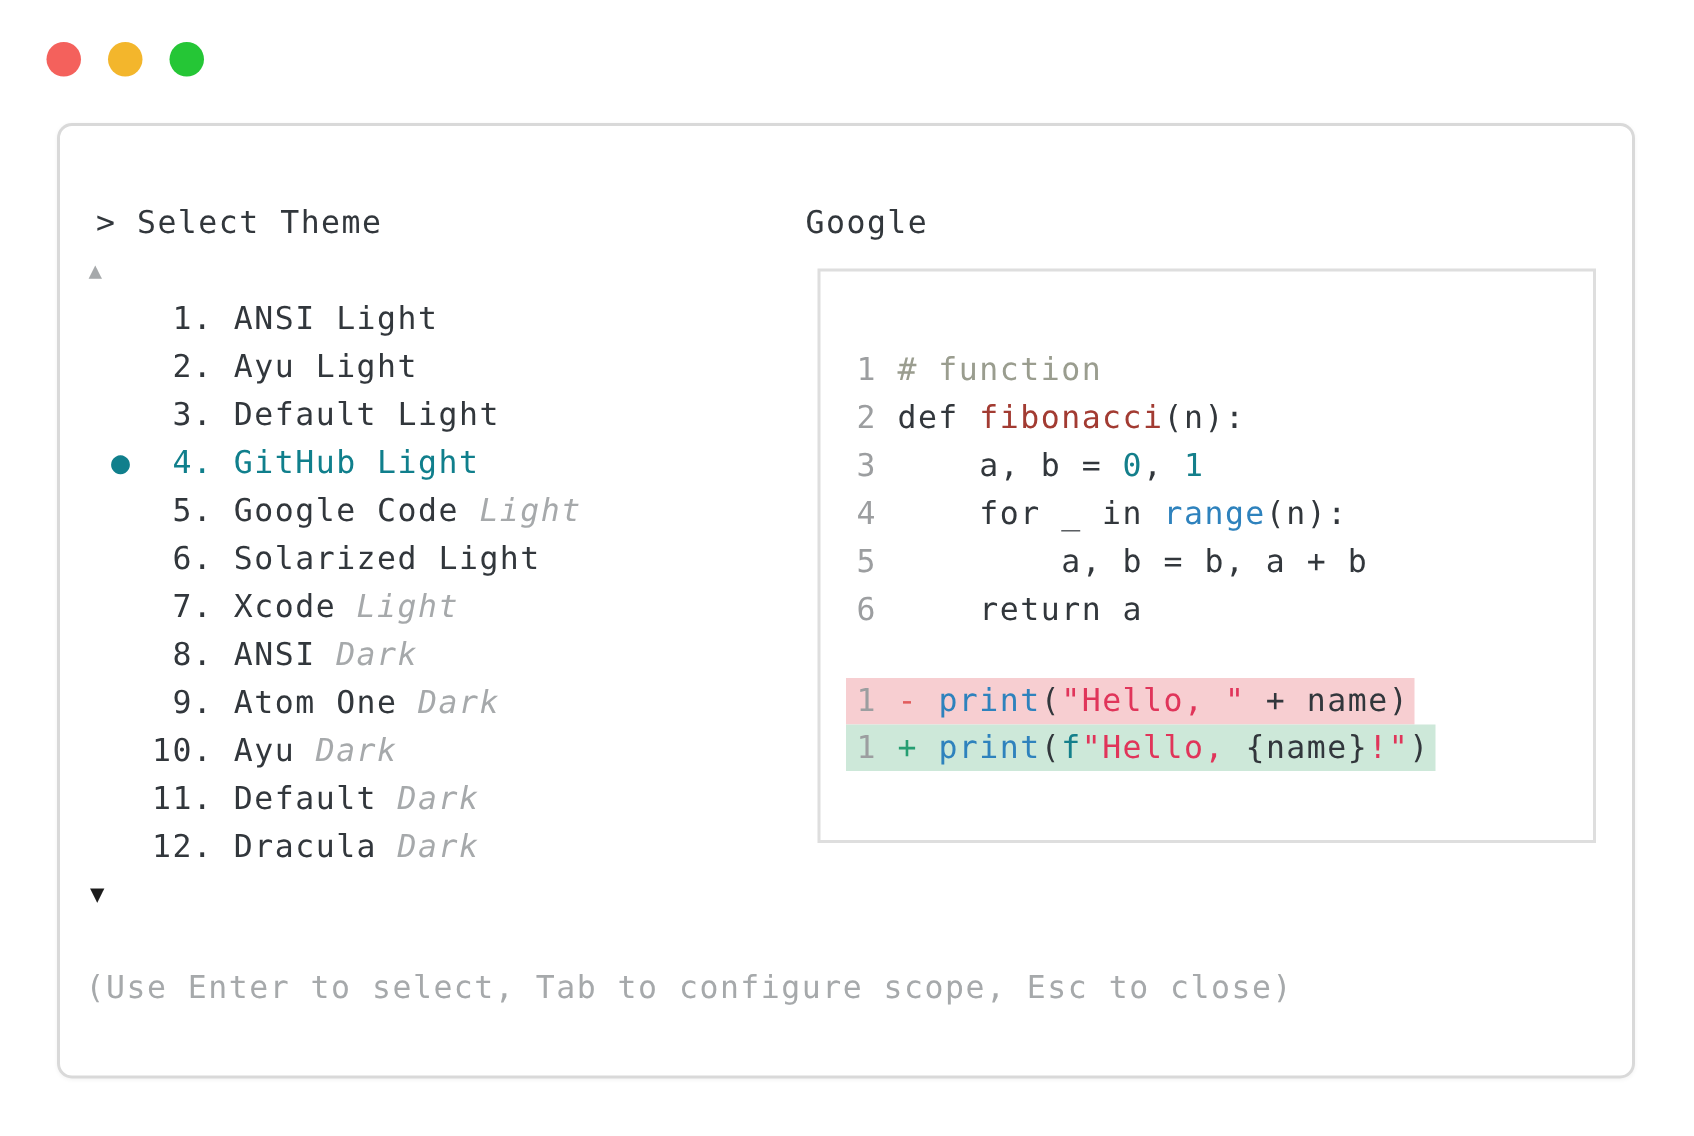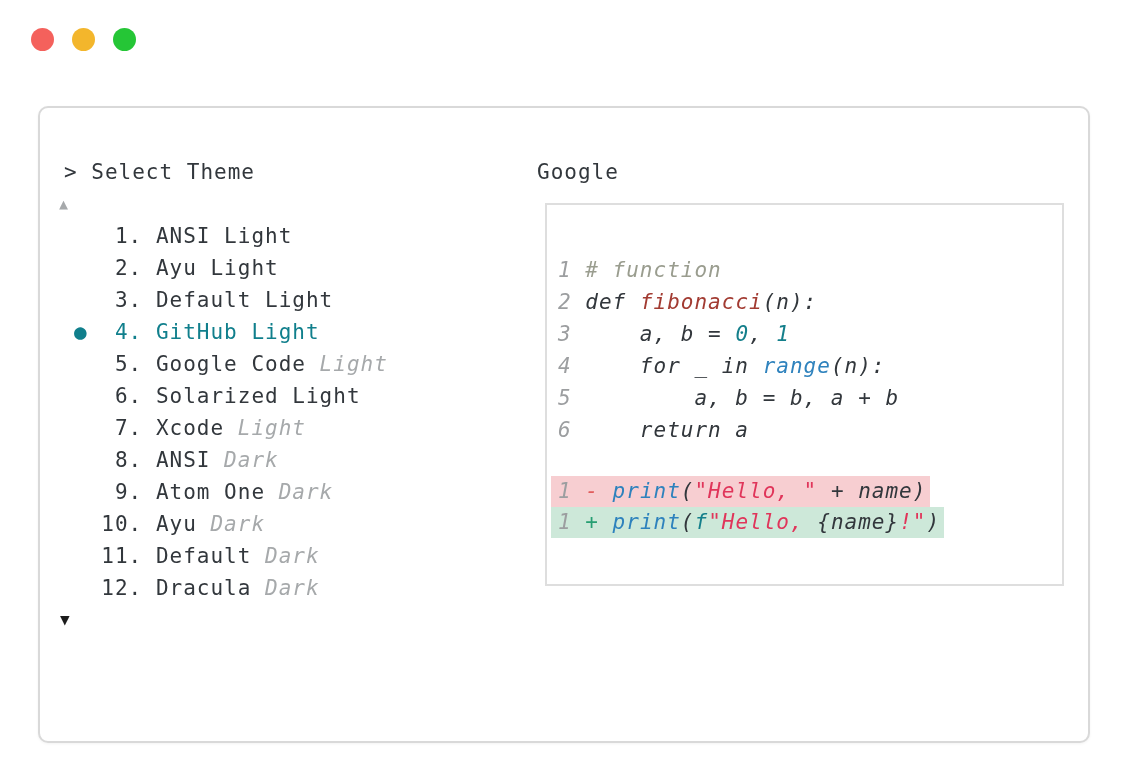--- a/index.html
+++ b/index.html
@@ -40,37 +40,36 @@
   .traffic-lights{position:absolute;left:31px;top:28px;display:flex;gap:18px;}
   .light{width:23px;height:23px;border-radius:50%;display:block;}
   .light.red{background:var(--t-red);}
   .light.yellow{background:var(--t-yellow);}
   .light.green{background:var(--t-green);}
   
   .panel{
     position:absolute;left:38px;top:82px;width:1052px;height:637px;
     border:2px solid var(--border);border-radius:10px;background:#fff;
     box-shadow:0 1px 3px rgba(0,0,0,0.05);
-    margin-top:24px;
   }
   .prompt{position:absolute;left:24px;top:48px;}
   .scroll-up{position:absolute;left:19px;top:80px;color:var(--muted);font-size:15px;line-height:32px;}
   .scroll-down{position:absolute;left:20px;top:496px;color:#1c1c1c;font-size:16px;line-height:32px;}
   .theme-list{position:absolute;left:34px;top:112px;}
   .trow{height:32px;cursor:default;}
   .trow .muted{color:var(--muted);font-style:italic;}
   .trow.selected,.trow.selected .num,.trow.selected .main,.trow.selected .marker{color:var(--teal);}
   .hint{position:absolute;left:17px;top:558px;color:var(--muted);}
   
   .preview-title{position:absolute;left:497px;top:48px;}
   .preview-box{
     position:absolute;left:505px;top:95px;width:519px;height:383px;
     border:2px solid #dedede;background:#fff;
   }
-  .code{padding:49px 0 0 11px;font-style:italic;}
+  .code{padding:49px 0 0 24px;}
   .cline{height:32px;}
   .ln{color:#9c9ea0;}
   .tk-fg{color:var(--fg);text-align:right;}
   .tk-comment{color:var(--comment);}
   .tk-func{color:var(--func);}
   .tk-numeric{color:var(--numeric);}
   .tk-builtin{color:var(--builtin);}
   .tk-string{color:var(--string);}
   .tk-minus{color:var(--minus);}
   .tk-plus{color:var(--plus);}
@@ -95,20 +94,21 @@
   <div class="panel">
 
     <div class="prompt mono">&gt; Select Theme</div>
 
     <div class="scroll-up">▲</div>
 
     <div class="theme-list mono"><div class="trow"><span class="marker">  </span><span class="num"> 1. </span><span class="main">ANSI Light</span></div><div class="trow"><span class="marker">  </span><span class="num"> 2. </span><span class="main">Ayu Light</span></div><div class="trow"><span class="marker">  </span><span class="num"> 3. </span><span class="main">Default Light</span></div><div class="trow selected"><span class="marker">● </span><span class="num"> 4. </span><span class="main">GitHub Light</span></div><div class="trow"><span class="marker">  </span><span class="num"> 5. </span><span class="main">Google Code</span><span class="muted"> Light</span></div><div class="trow"><span class="marker">  </span><span class="num"> 6. </span><span class="main">Solarized Light</span></div><div class="trow"><span class="marker">  </span><span class="num"> 7. </span><span class="main">Xcode</span><span class="muted"> Light</span></div><div class="trow"><span class="marker">  </span><span class="num"> 8. </span><span class="main">ANSI</span><span class="muted"> Dark</span></div><div class="trow"><span class="marker">  </span><span class="num"> 9. </span><span class="main">Atom One</span><span class="muted"> Dark</span></div><div class="trow"><span class="marker">  </span><span class="num">10. </span><span class="main">Ayu</span><span class="muted"> Dark</span></div><div class="trow"><span class="marker">  </span><span class="num">11. </span><span class="main">Default</span><span class="muted"> Dark</span></div><div class="trow"><span class="marker">  </span><span class="num">12. </span><span class="main">Dracula</span><span class="muted"> Dark</span></div></div>
 
     <div class="scroll-down">▼</div>
 
+    <div class="hint mono">(Use Enter to select, Tab to configure scope, Esc to close)</div>
 
     <div class="preview-title mono">Google</div>
 
     <div class="preview-box">
       <div class="code mono"><div class="cline"><span class="ln">1 </span><span class="tk tk-comment"># function</span></div><div class="cline"><span class="ln">2 </span><span class="tk tk-fg">def </span><span class="tk tk-func">fibonacci</span><span class="tk tk-fg">(n):</span></div><div class="cline"><span class="ln">3 </span><span class="tk tk-fg">    a, b = </span><span class="tk tk-numeric">0</span><span class="tk tk-fg">, </span><span class="tk tk-numeric">1</span></div><div class="cline"><span class="ln">4 </span><span class="tk tk-fg">    for _ in </span><span class="tk tk-builtin">range</span><span class="tk tk-fg">(n):</span></div><div class="cline"><span class="ln">5 </span><span class="tk tk-fg">        a, b = b, a + b</span></div><div class="cline"><span class="ln">6 </span><span class="tk tk-fg">    return a</span></div><div class="dline removed"><span class="ln">1 </span><span class="tk tk-minus">- </span><span class="tk tk-builtin">print</span><span class="tk tk-fg">(</span><span class="tk tk-string">"Hello, "</span><span class="tk tk-fg"> + name)</span></div><div class="dline added"><span class="ln">1 </span><span class="tk tk-plus">+ </span><span class="tk tk-builtin">print</span><span class="tk tk-fg">(</span><span class="tk tk-numeric">f</span><span class="tk tk-string">"Hello, </span><span class="tk tk-fg">{name}</span><span class="tk tk-string">!"</span><span class="tk tk-fg">)</span></div></div>
     </div>
 
   </div>
 </div>
 

